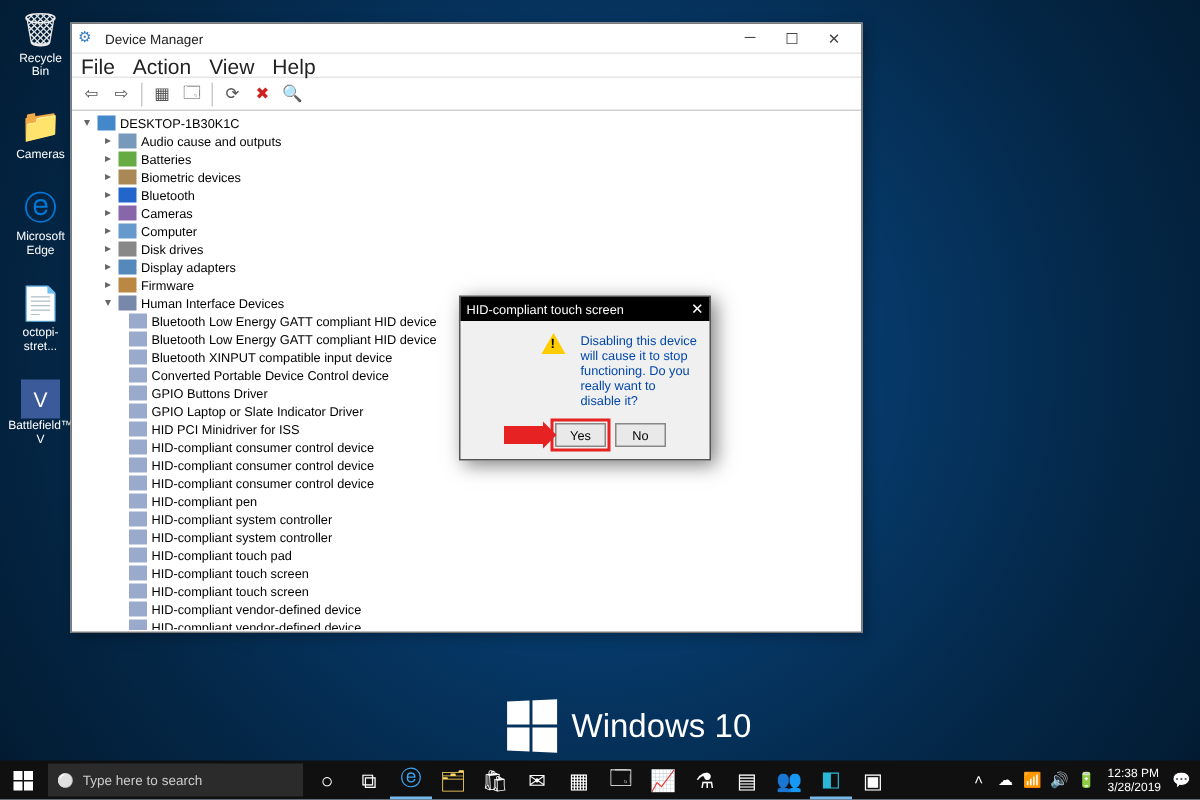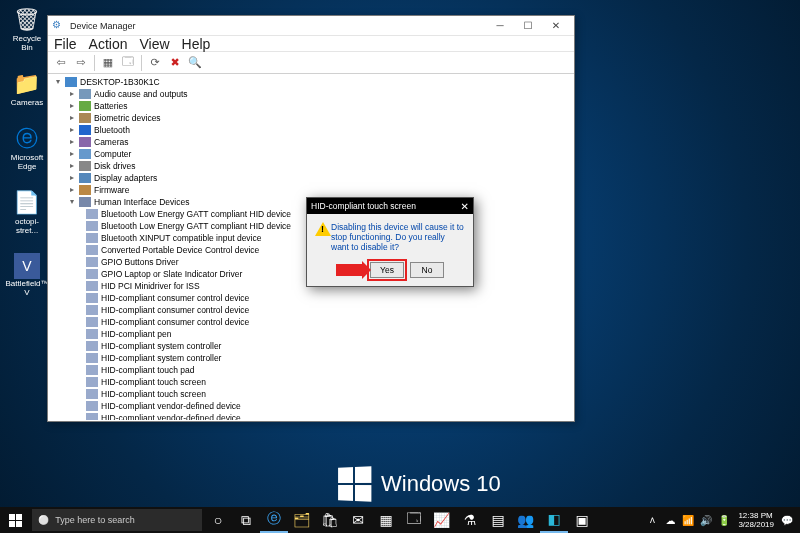--- a/index.html
+++ b/index.html
@@ -38,21 +38,21 @@
 .nic.bio{background:#aa8855;} .nic.bt{background:#2266cc;} .nic.cam{background:#8866aa;}
 .nic.comp{background:#6699cc;} .nic.disk{background:#888;} .nic.disp{background:#5588bb;}
 .nic.fw{background:#bb8844;} .nic.hid{background:#7788aa;} .nic.dev{background:#99aacc;}
 
 .dialog {
   position:absolute; left:306px; top:197px; width:168px;
   background:#f0f0f0; border:1px solid #555; box-shadow:3px 3px 12px rgba(0,0,0,.5);
 }
 .dlg-title { height:16px; background:#000; color:#fff; font-size:8.5px; display:flex; align-items:center; padding:0 4px;}
 .dlg-title .x { margin-left:auto; font-size:10px; cursor:pointer;}
-.dlg-body { padding:8px 8px 6px 8px; display:flex; gap:0;}
+.dlg-body { padding:8px 8px 6px 8px; display:flex; gap:10px;margin-left:46px;}
 .warn-ic { width:0;height:0; border-left:8px solid transparent; border-right:8px solid transparent; border-bottom:14px solid #ffcc00; position:relative;}
 .warn-ic::after{content:"!"; position:absolute; left:-2px; top:2px; font-size:9px; font-weight:bold; color:#000;}
 .dlg-msg { font-size:8.5px; color:#0046aa; flex:1;}
 .dlg-btns { display:flex; justify-content:center; gap:6px; padding:4px 8px 8px 8px; align-items:center;}
 .arrow { width:28px; height:12px; background:#e62222; position:relative;}
 .arrow::after{content:""; position:absolute; right:-7px; top:-3px; width:0;height:0; border-top:9px solid transparent; border-bottom:9px solid transparent; border-left:9px solid #e62222;}
 .dbtn { width:34px; height:16px; font-size:8.5px; background:#e9e9e9; border:1px solid #888; display:flex; align-items:center; justify-content:center;}
 .dbtn.yes{outline:2px solid #e62222; outline-offset:1px;}
 
 .winlogo { position:absolute; left:337px; top:467px; display:flex; align-items:center; gap:10px; color:#fff;}

